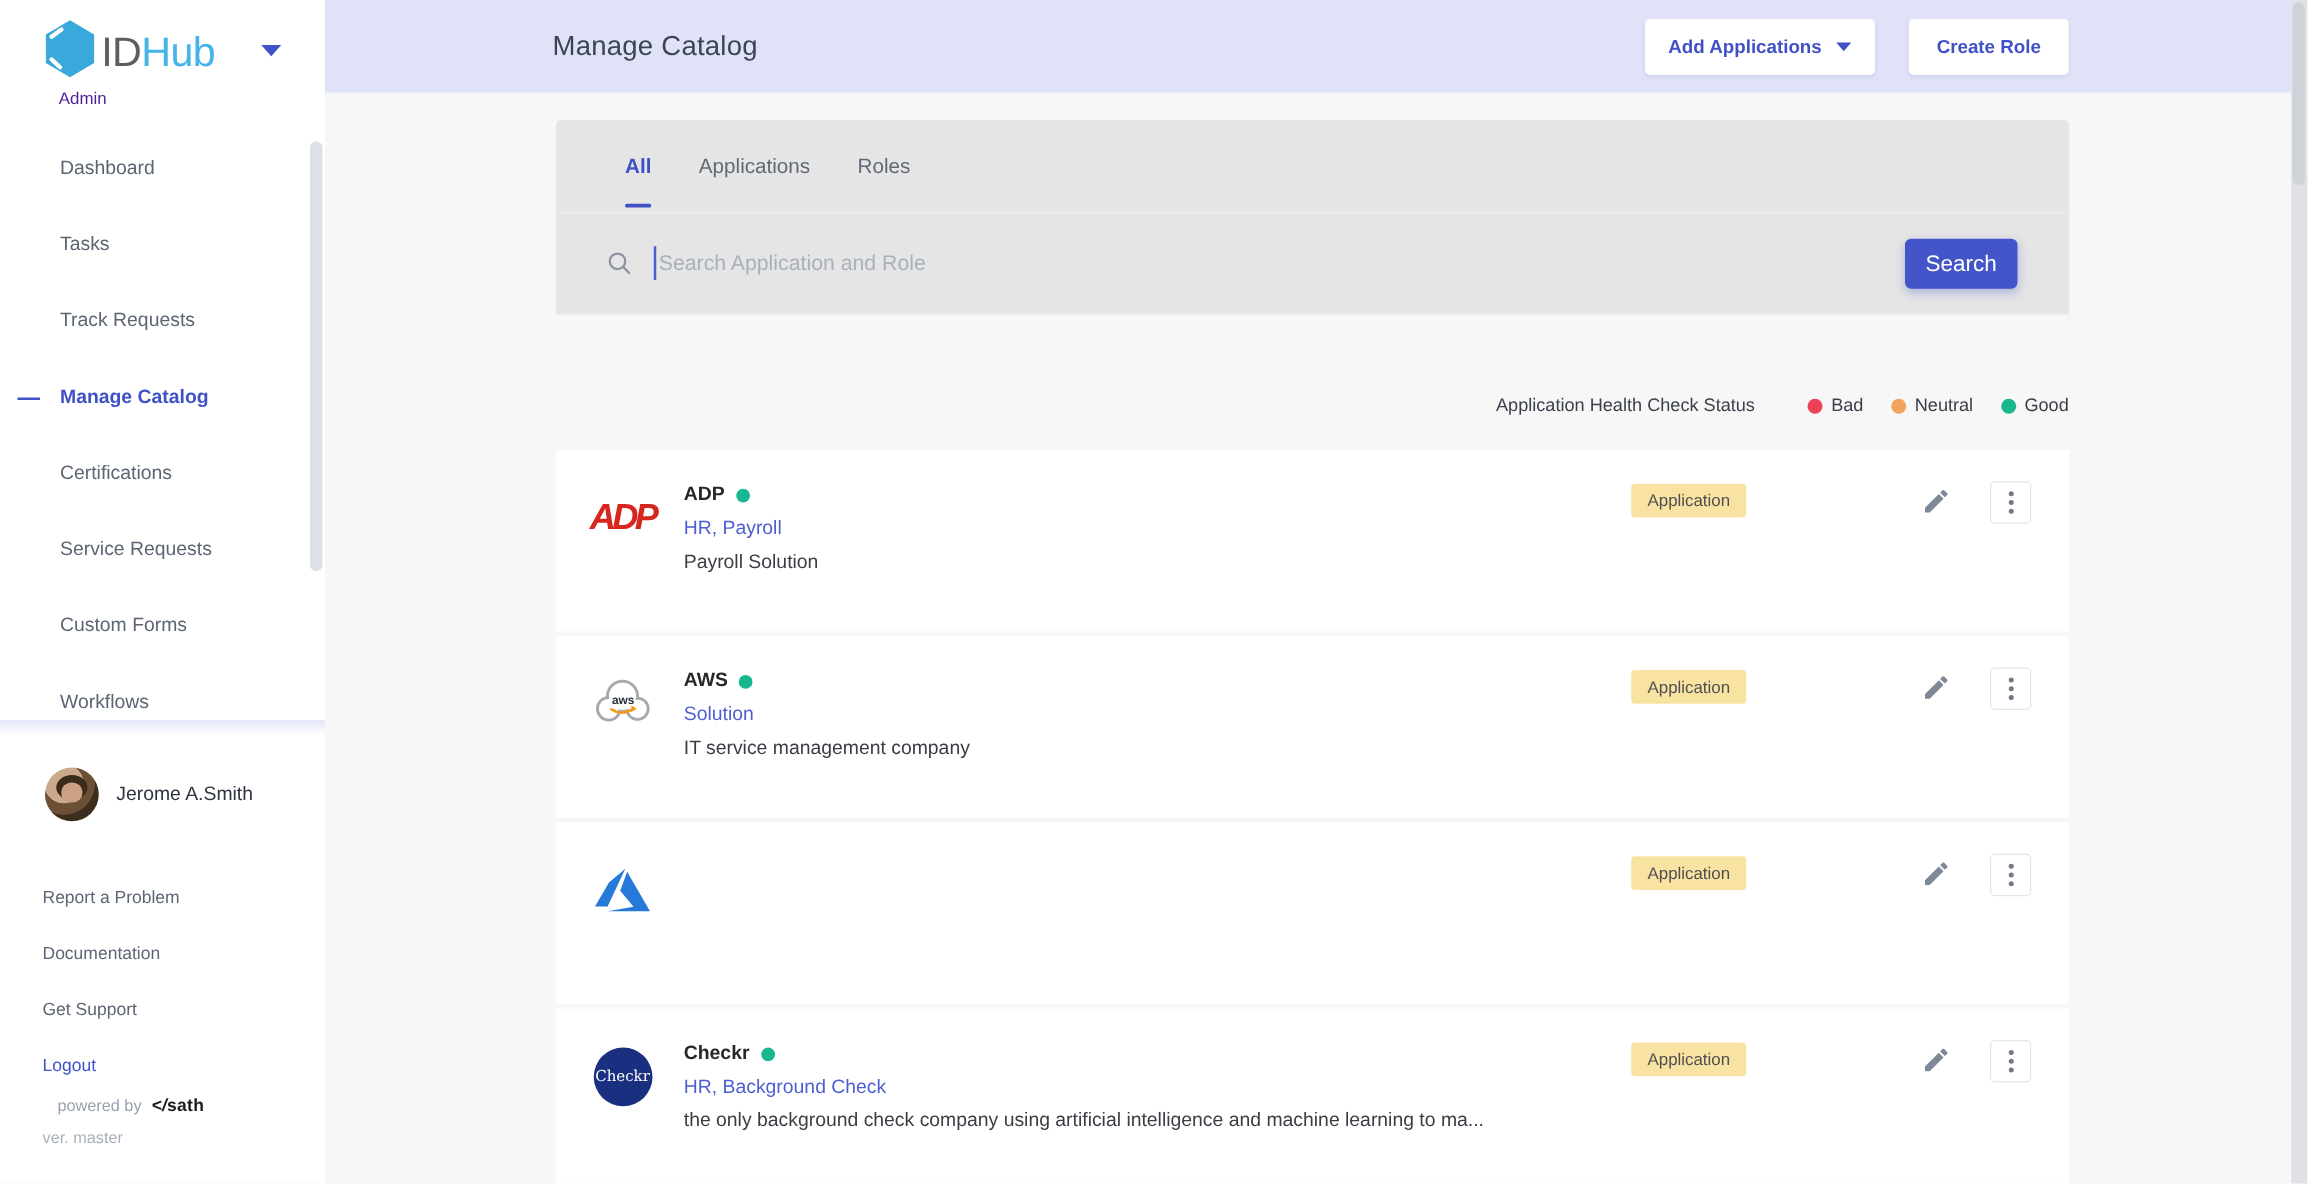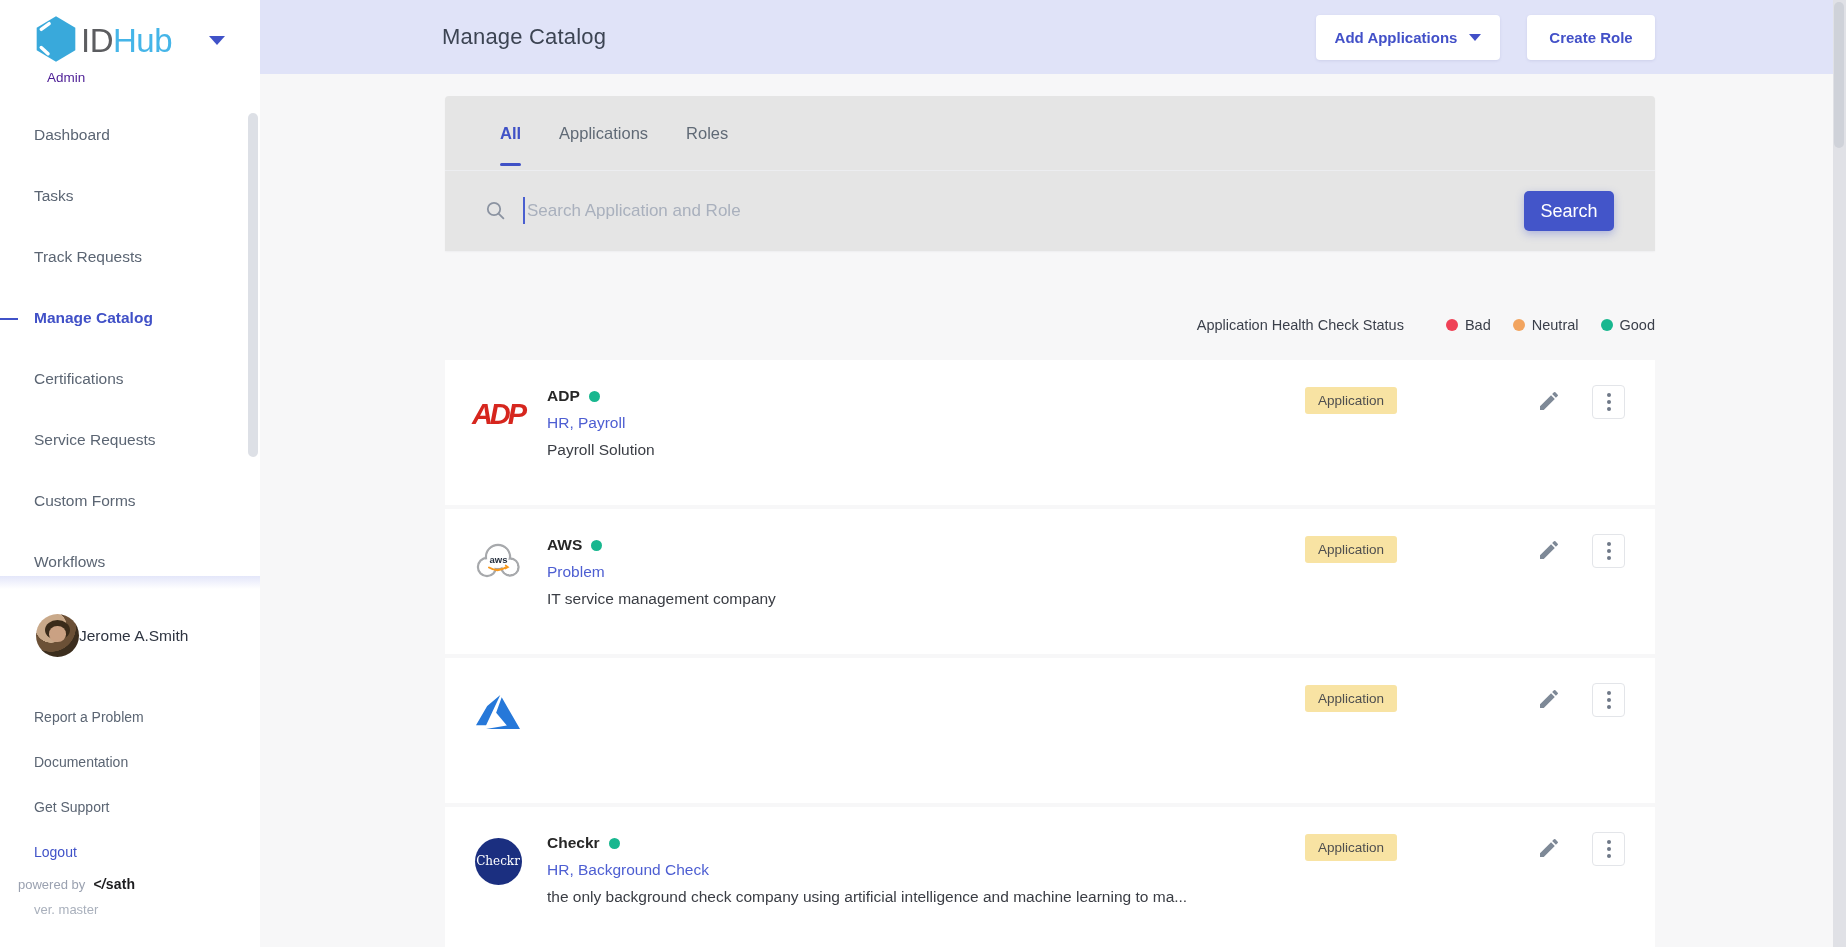--- a/index.html
+++ b/index.html
@@ -12,45 +12,45 @@
   .logo-row { display:flex; align-items:center; }
   .logo-text { font-size:33px; margin-left:2px; letter-spacing:-0.5px; }
   .logo-id { color:#5c5d60; font-weight:500; }
   .logo-hub { color:#45b5e8; font-weight:400; }
   .logo-caret { position:absolute; left:176px; top:22px; width:0; height:0;
     border-left:8px solid transparent; border-right:8px solid transparent; border-top:9px solid #4052c8; cursor:pointer; }
   .logo-admin { font-size:13.5px; color:#4c1d95; margin:2px 0 0 14px; }
 
   .nav { position:absolute; top:104px; left:0; right:0; list-style:none; }
   .nav li { position:relative; height:61px; display:flex; align-items:center; padding-left:34px;
-    font-size:15.5px; color:#5b6573; cursor:pointer; }
+    font-size:15.5px; color:#5b6573; cursor:pointer;margin-left:14px; }
   .nav li.active { color:#4050c7; font-weight:bold; }
   .nav li.active .active-dash { display:block; }
   .active-dash { display:none; position:absolute; left:0; top:50%; width:18px; height:2px; background:#4052c8; }
 
   .side-scrollbar { position:absolute; right:2px; top:113px; width:10px; height:344px;
     background:#dde0e6; border-radius:6px; cursor:grab; }
   .side-divider { position:absolute; top:576px; left:0; right:0; height:13px;
     background:linear-gradient(to bottom, rgba(130,142,230,0.22), rgba(255,255,255,0)); }
 
   .profile { position:absolute; top:614px; left:36px; display:flex; align-items:center; cursor:pointer; }
   .avatar { width:43px; height:43px; border-radius:50%;
     background:radial-gradient(circle at 35% 30%, #c9a98a 0 38%, #6b5036 39% 60%, #3c2e1e 61% 100%);
     overflow:hidden; position:relative; }
   .avatar::after{ content:""; position:absolute; left:9px; top:6px; width:25px; height:20px; border-radius:50%;
     background:#3a2b1a; }
   .avatar::before{ content:""; position:absolute; left:13px; top:12px; width:17px; height:16px; border-radius:48%;
     background:#caa183; z-index:1; }
-  .profile-name { font-size:15.5px; color:#2e3440; }
+  .profile-name { margin-left:14px; font-size:15.5px; color:#2e3440; }
 
   .side-links { position:absolute; top:694px; left:0; right:0; list-style:none; }
   .side-links li { height:45px; display:flex; align-items:center; padding-left:34px; font-size:14px; color:#5b6573; cursor:pointer; }
   .side-links li.accent { color:#4052c8; }
 
-  .powered { position:absolute; top:876px; left:18px; font-size:13px; color:#9aa1b0; display:flex; align-items:center; }
+  .powered { position:absolute; top:876px; left:46px; font-size:13px; color:#9aa1b0; display:flex; align-items:center; }
   .sath-logo { margin-left:8px; color:#1c1c1e; font-weight:bold; font-size:14px; letter-spacing:0.2px; }
   .sath-angle { font-style:italic; font-weight:bold; }
   .version { position:absolute; top:902px; left:34px; font-size:13px; color:#a9b0bc; }
 
   
   .main { position:absolute; left:260px; top:0; width:1586px; height:947px; }
   .topbar { position:relative; height:74px; background:#e0e3f8; }
   .page-title { position:absolute; left:182px; top:50%; transform:translateY(-50%);
     font-size:22px; color:#3c4453; letter-spacing:0.2px; }
   .topbar-btn { position:absolute; top:15px; height:45px; background:#fff; border:none; border-radius:4px;
@@ -296,21 +296,21 @@
                 <text x="16.5" y="22" font-size="9.5" font-weight="bold" fill="#252f3e" font-family="Liberation Sans, sans-serif">aws</text>
                 <path d="M16 26.5 Q25 32 33.5 26" stroke="#f7981d" stroke-width="2" fill="none" stroke-linecap="round"></path>
                 <path d="M32.6 24.4 L35 26.1 L32.3 27.6" stroke="#f7981d" stroke-width="1.6" fill="none" stroke-linecap="round"></path>
               </svg>
             </div>
     <div class="row-text">
       <div class="row-title-line">
         <span class="row-title">AWS</span>
         <span class="status-dot" style="background: rgb(24, 183, 143);"></span>
       </div>
-      <div class="row-link">Problem</div>
+      <div class="row-link">Solution</div>
       <div class="row-desc">IT service management company</div>
     </div>
     <span class="row-badge">Application</span>
     <button class="row-edit">
       <svg width="24" height="24" viewBox="0 0 24 24" fill="#7e8997">
         <path d="M3 17.25V21h3.75L17.81 9.94l-3.75-3.75L3 17.25zM20.71 7.04a1 1 0 0 0 0-1.41l-2.34-2.34a1 1 0 0 0-1.41 0l-1.83 1.83 3.75 3.75 1.83-1.83z"></path>
       </svg>
     </button>
     <button class="row-kebab">
       <span class="kebab-dot"></span>

